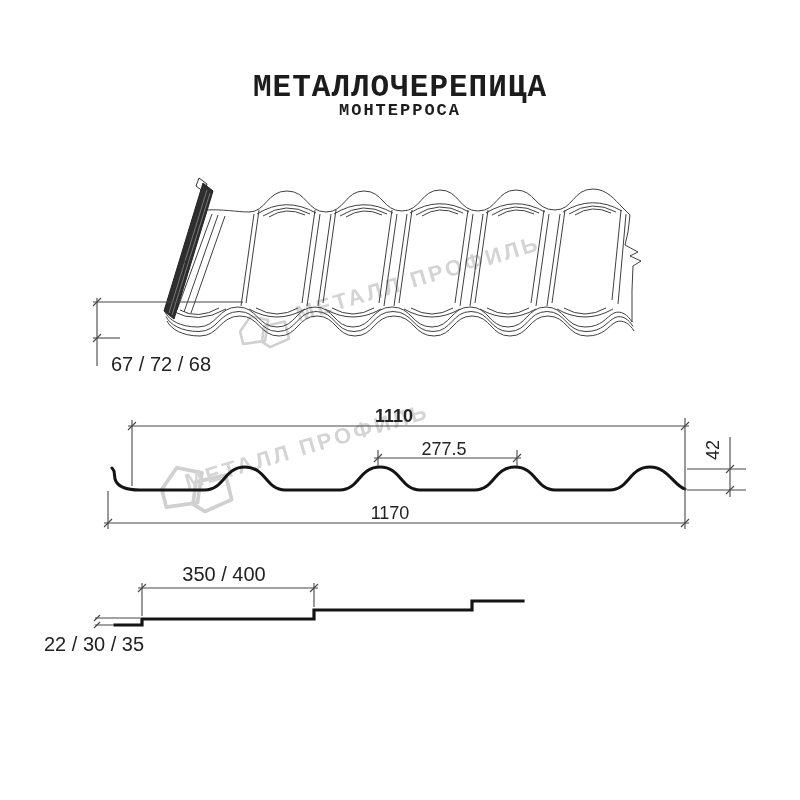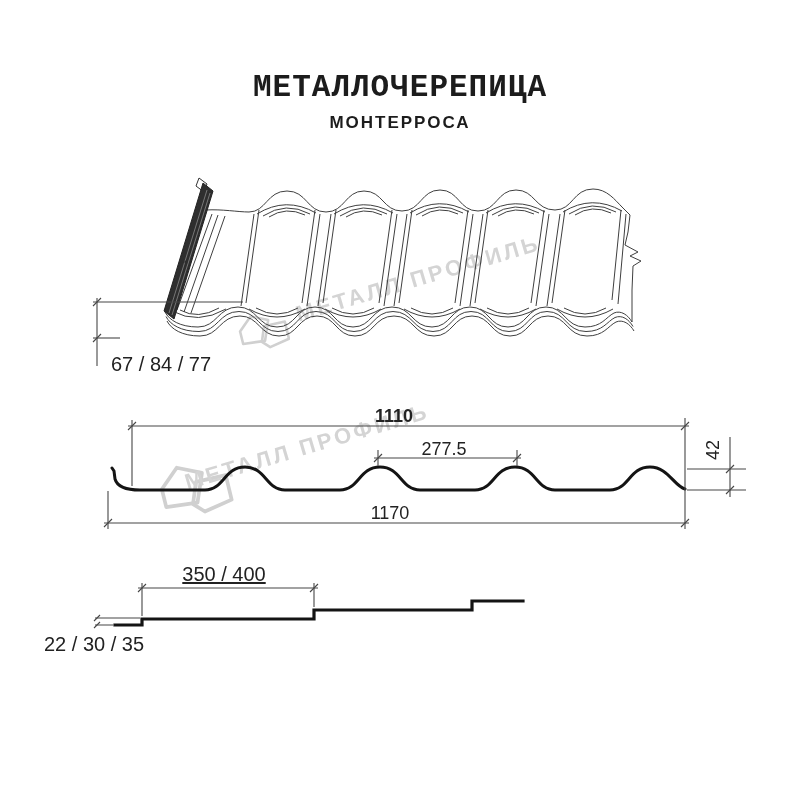--- a/index.html
+++ b/index.html
@@ -125,23 +125,23 @@
     <g stroke="#474747" stroke-width="1.1" fill="none">
       <path d="M138,588 L318,588 M142,583 L142,616 M314,583 L314,607"></path>
       <path d="M138,592 L146,584 M310,592 L318,584"></path>
       <path d="M95,618 L140,618 M95,625 L113,625"></path>
       <path d="M94,621 L100,615 M94,628 L100,622"></path>
     </g>
   </g>
 </svg>
 
 <div class="abs title" style="left:400px;top:70px;">МЕТАЛЛОЧЕРЕПИЦА</div>
-<div class="abs subtitle" style="left:400px;top:113px;">МОНТЕРРОСА</div>
+<div class="abs subtitle" style="left:400px;top:101px;font-family:Liberation Mono, monospace;">МОНТЕРРОСА</div>
 
-<div class="abs dim big" style="left:111px;top:353px;">67 / 84 / 77</div>
+<div class="abs dim big" style="left:111px;top:353px;">67 / 72 / 68</div>
 
 <div class="abs dim center" style="left:394px;top:406px;font-weight:bold;">1110</div>
 <div class="abs dim center" style="left:444px;top:439px;">277.5</div>
 <div class="abs dim rot" style="left:713px;top:450px;">42</div>
 <div class="abs dim center" style="left:390px;top:503px;text-align:right;">1170</div>
 
-<div class="abs dim big center" style="left:224px;top:563px;text-decoration:underline;">350 / 400</div>
+<div class="abs dim big center" style="left:224px;top:563px;">350 / 400</div>
 <div class="abs dim big" style="left:44px;top:633px;">22 / 30 / 35</div>
 
 </body></html>

